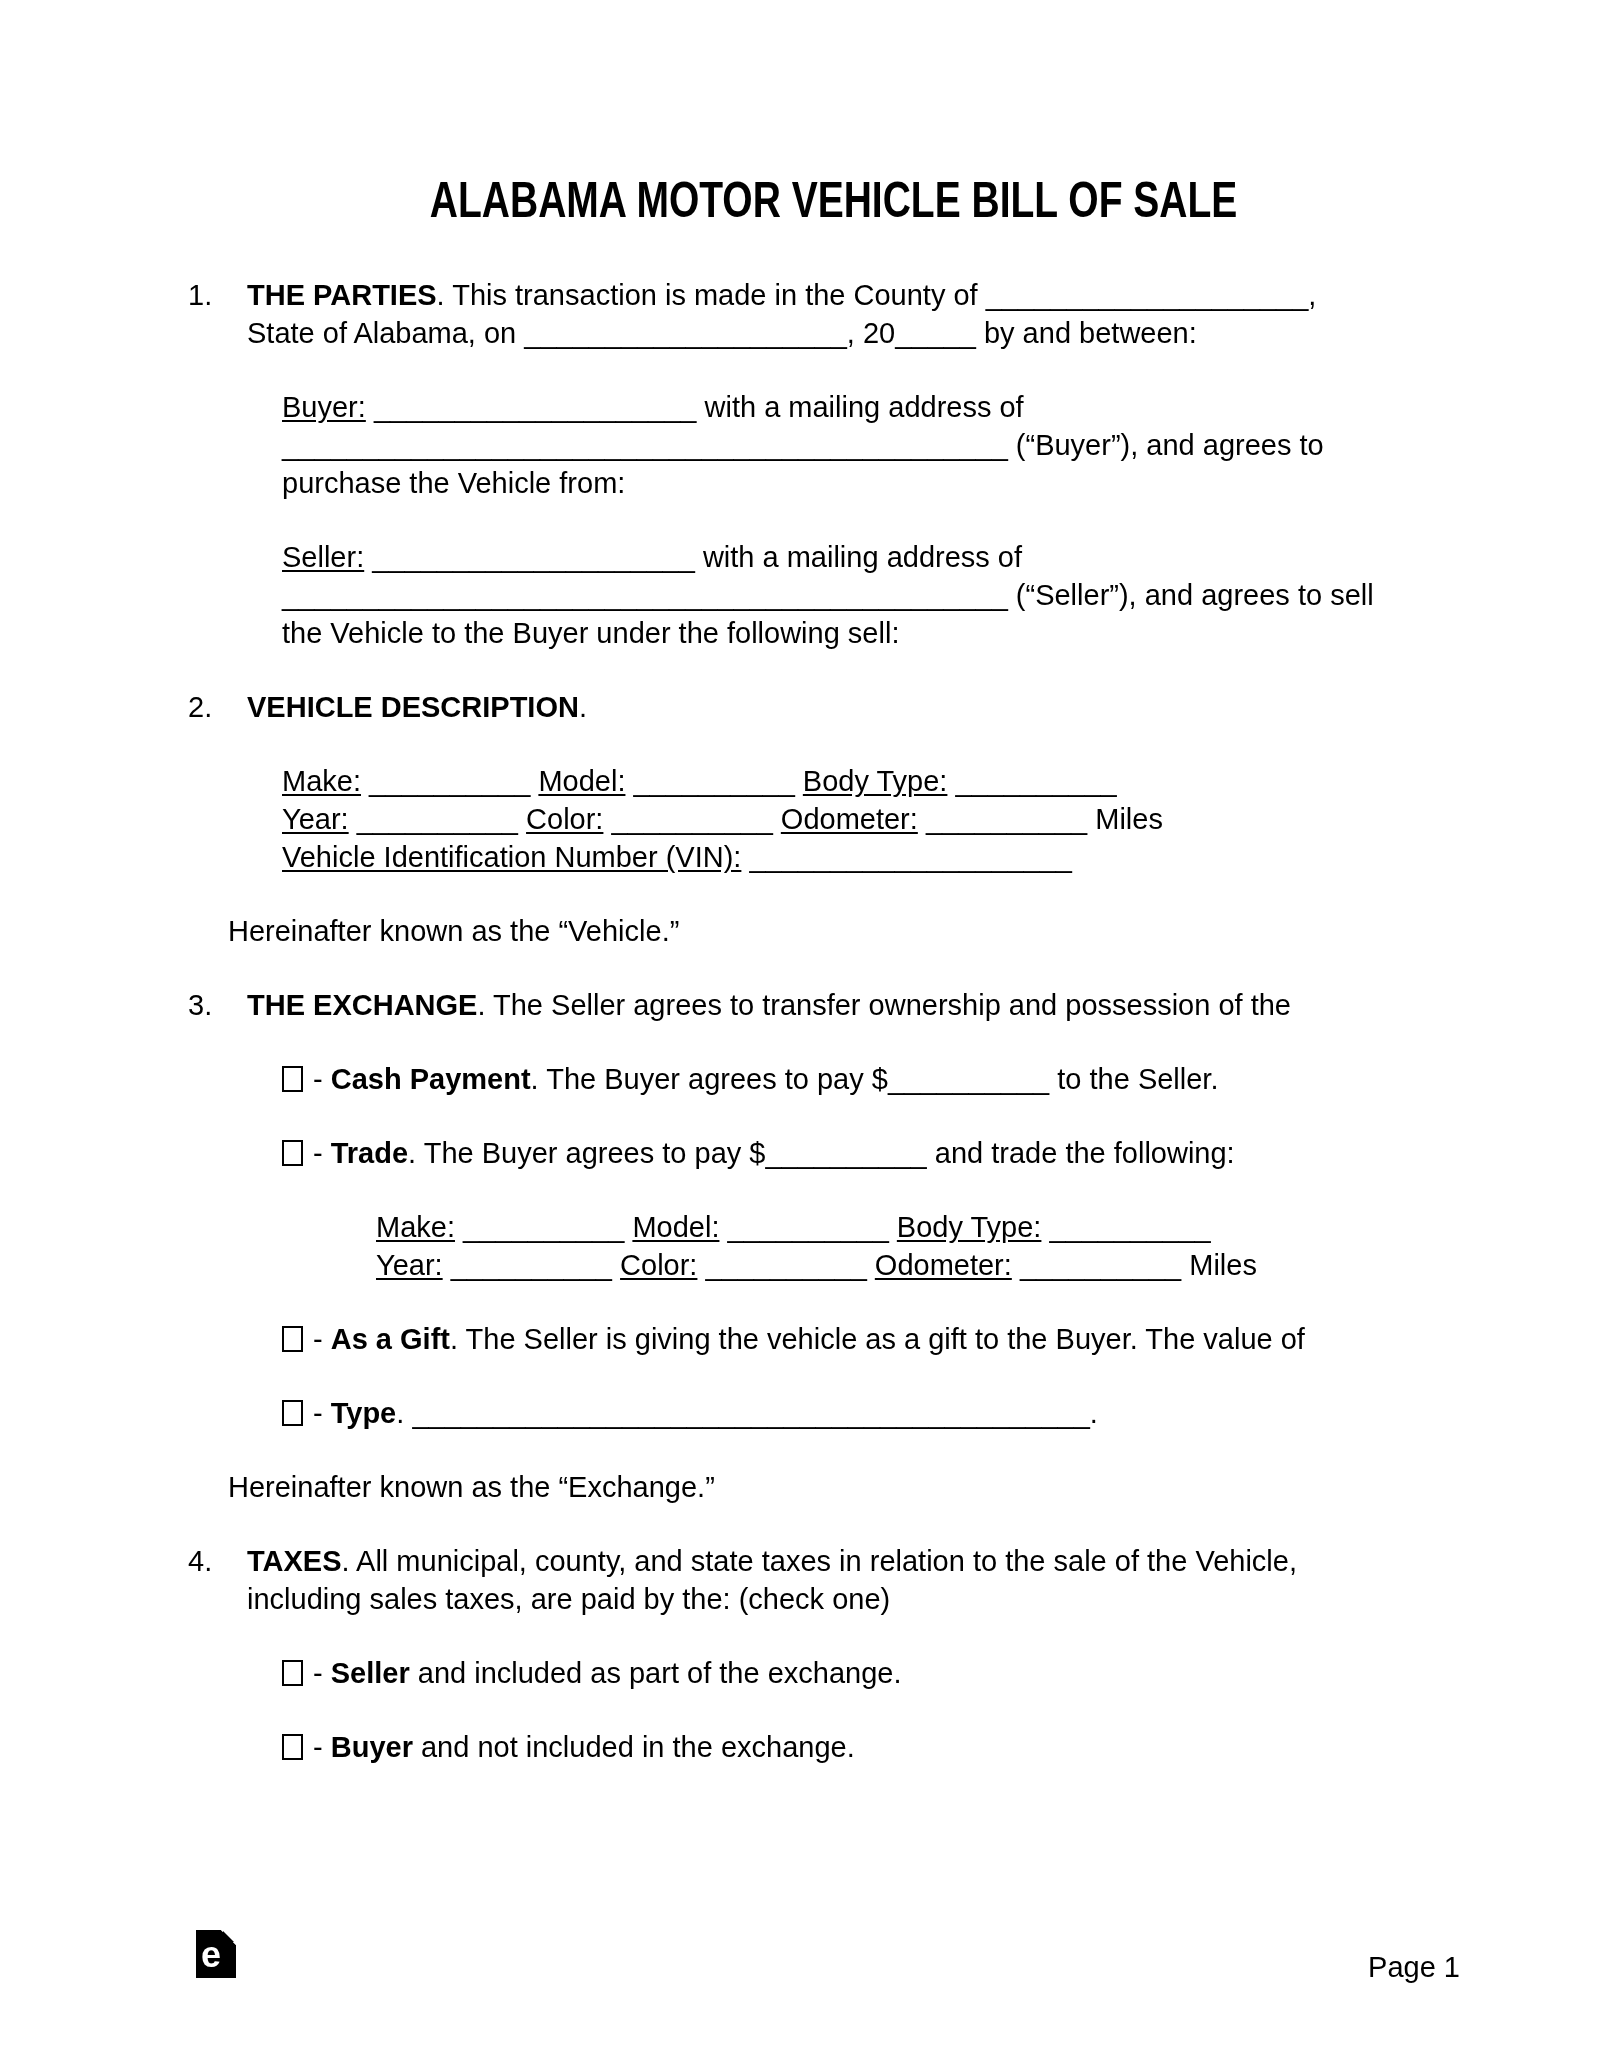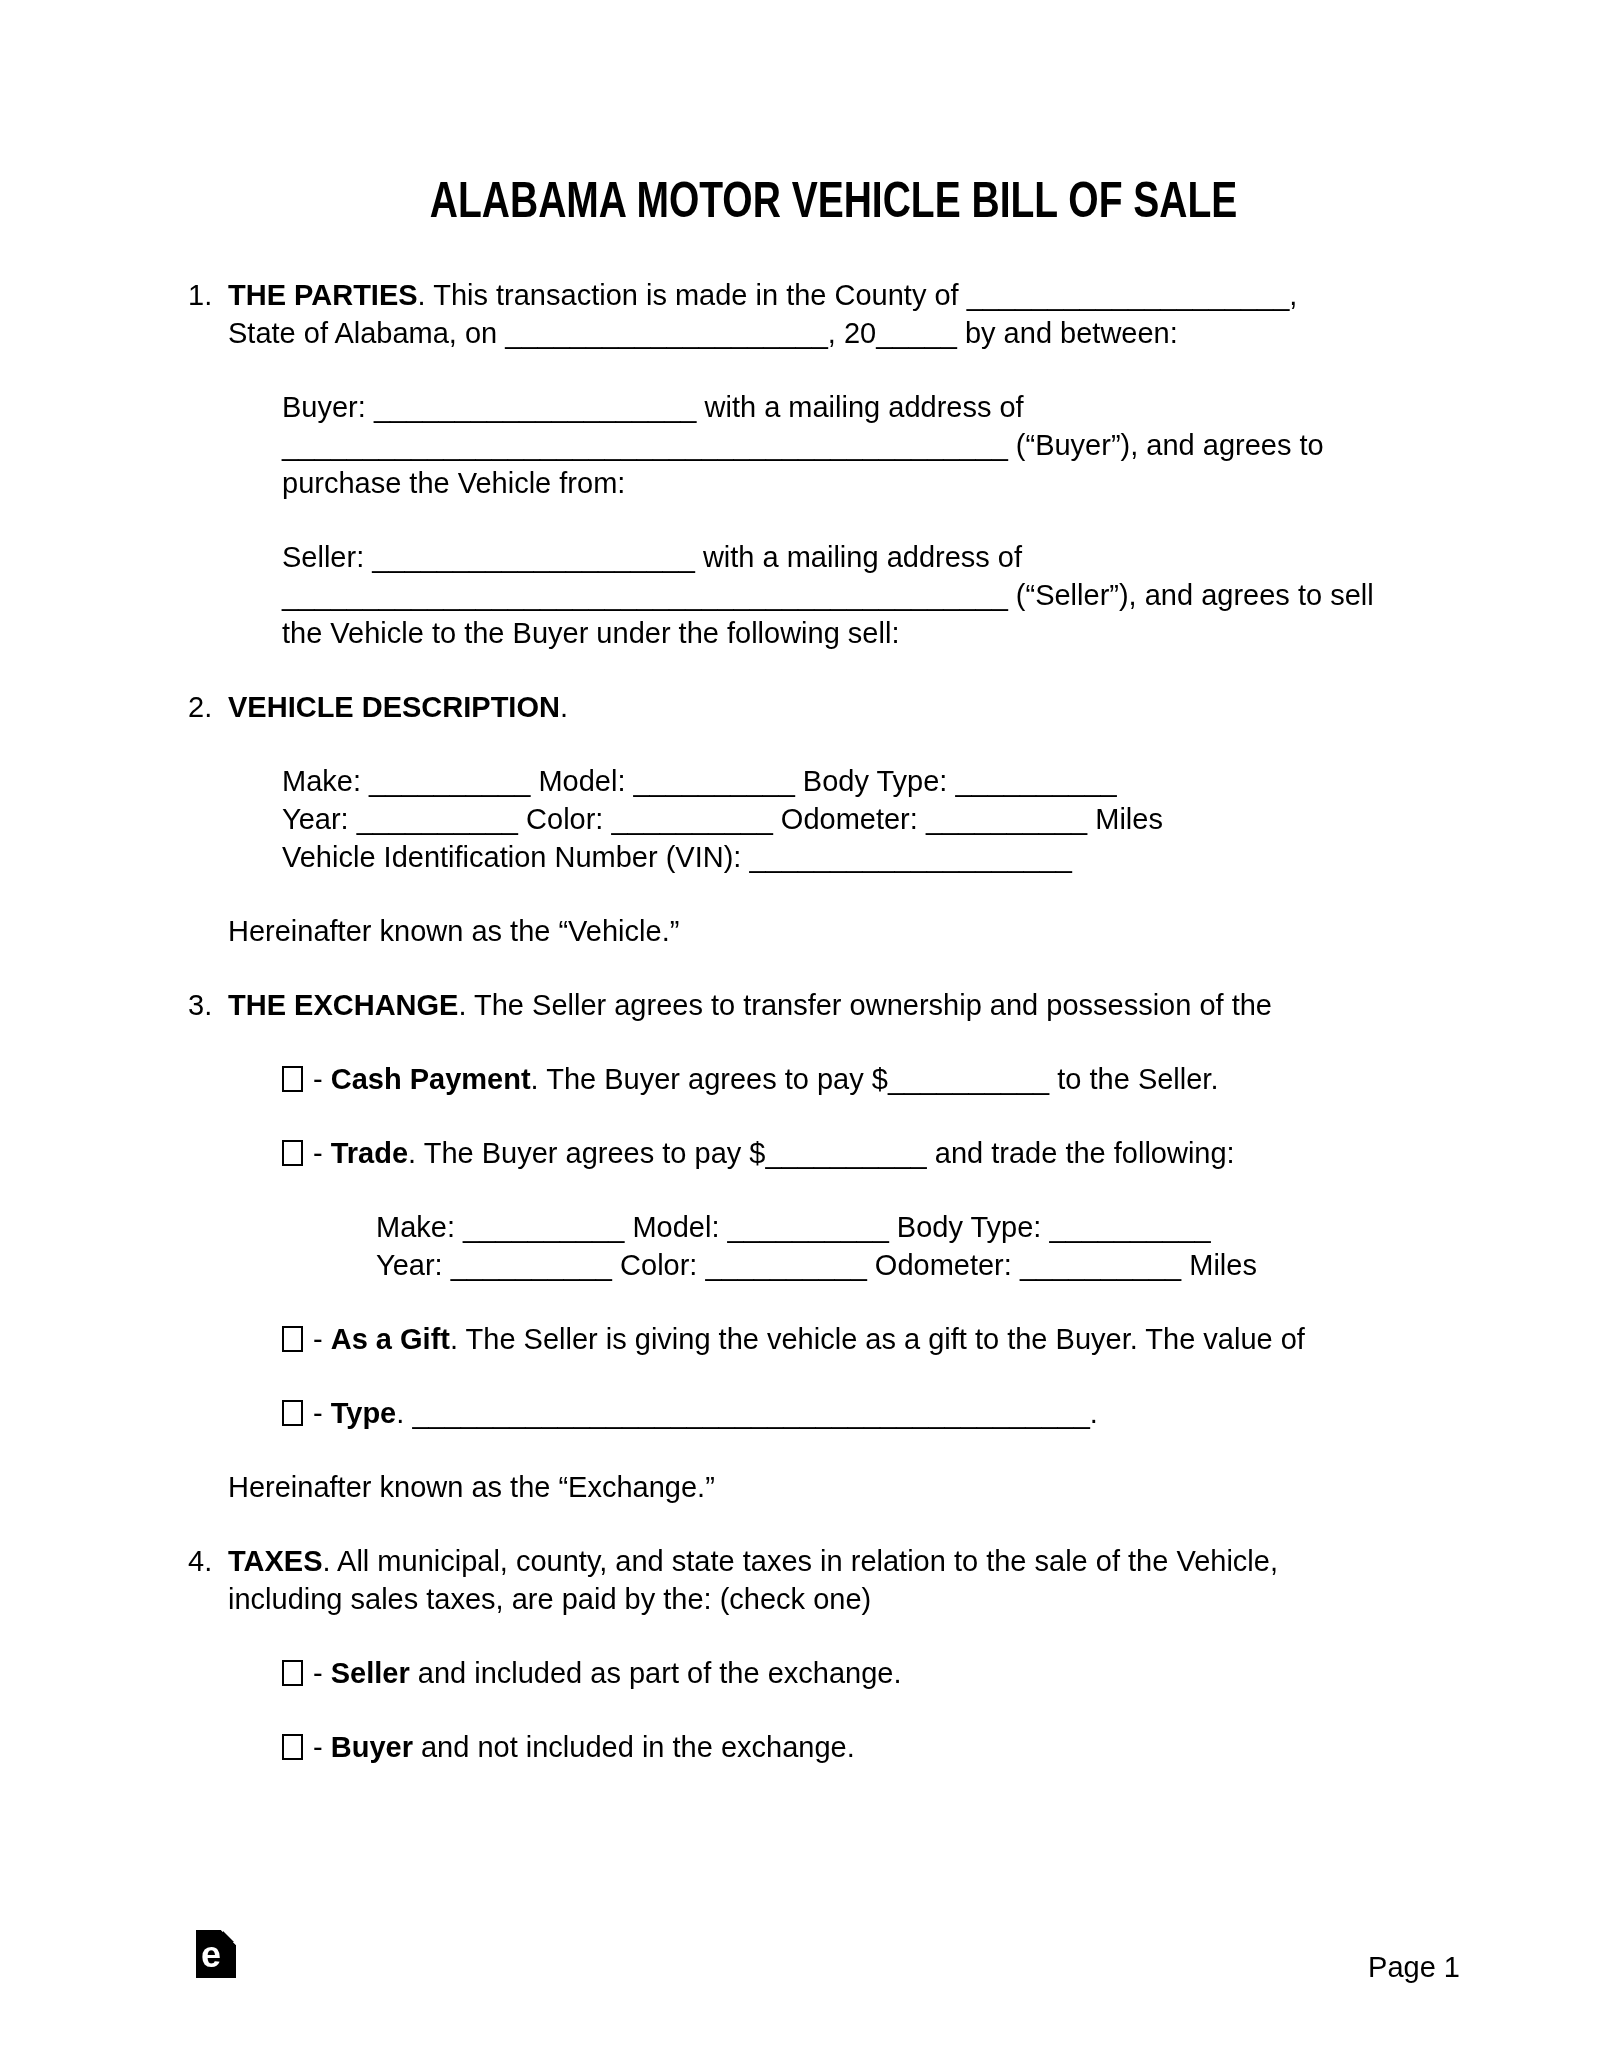--- a/index.html
+++ b/index.html
@@ -31,26 +31,26 @@
   }
   .title-inner {
     display: inline-block;
     transform: scaleX(0.78);
     transform-origin: 50% 50%;
   }
   .para { margin: 0 0 36px 0; }
   .line { line-height: 38px; white-space: nowrap; }
   .item { display: flex; }
   .num { flex: none; width: 40px; line-height: 38px; }
-  .itext { flex: 1 1 auto; }
+  .itext { flex: 1 1 auto; margin-left: 19px; }
   .ind0 { margin-left: 40px; }
   .ind1 { margin-left: 94px; }
   .ind2 { margin-left: 188px; }
   b { font-weight: bold; }
-  .u { text-underline-offset: 3px; }
+  .u { text-decoration: underline; text-underline-offset: 3px; }
   .cb {
     display: inline-block;
     width: 17px;
     height: 22px;
     border: 2px solid #000;
     margin-right: 10px;
     vertical-align: -3px;
     background: #fff;
   }
   .footer-logo {

